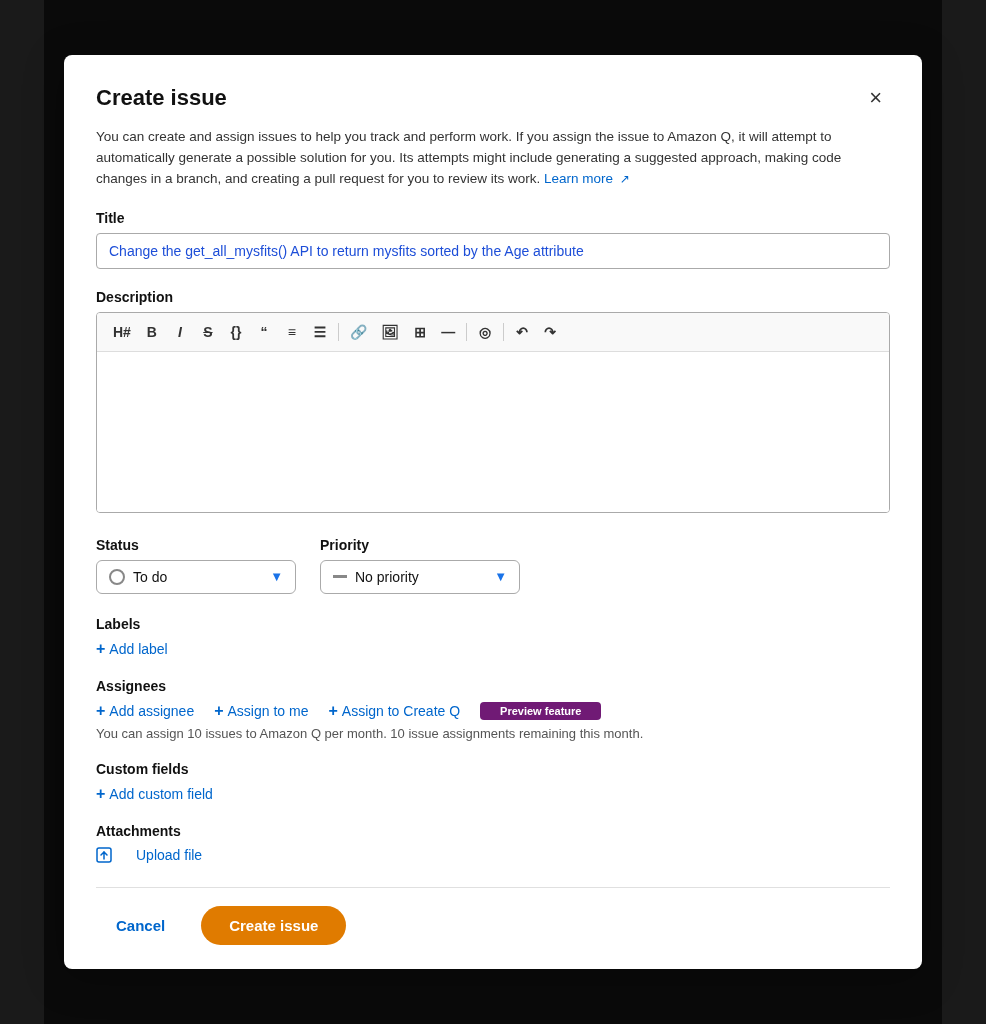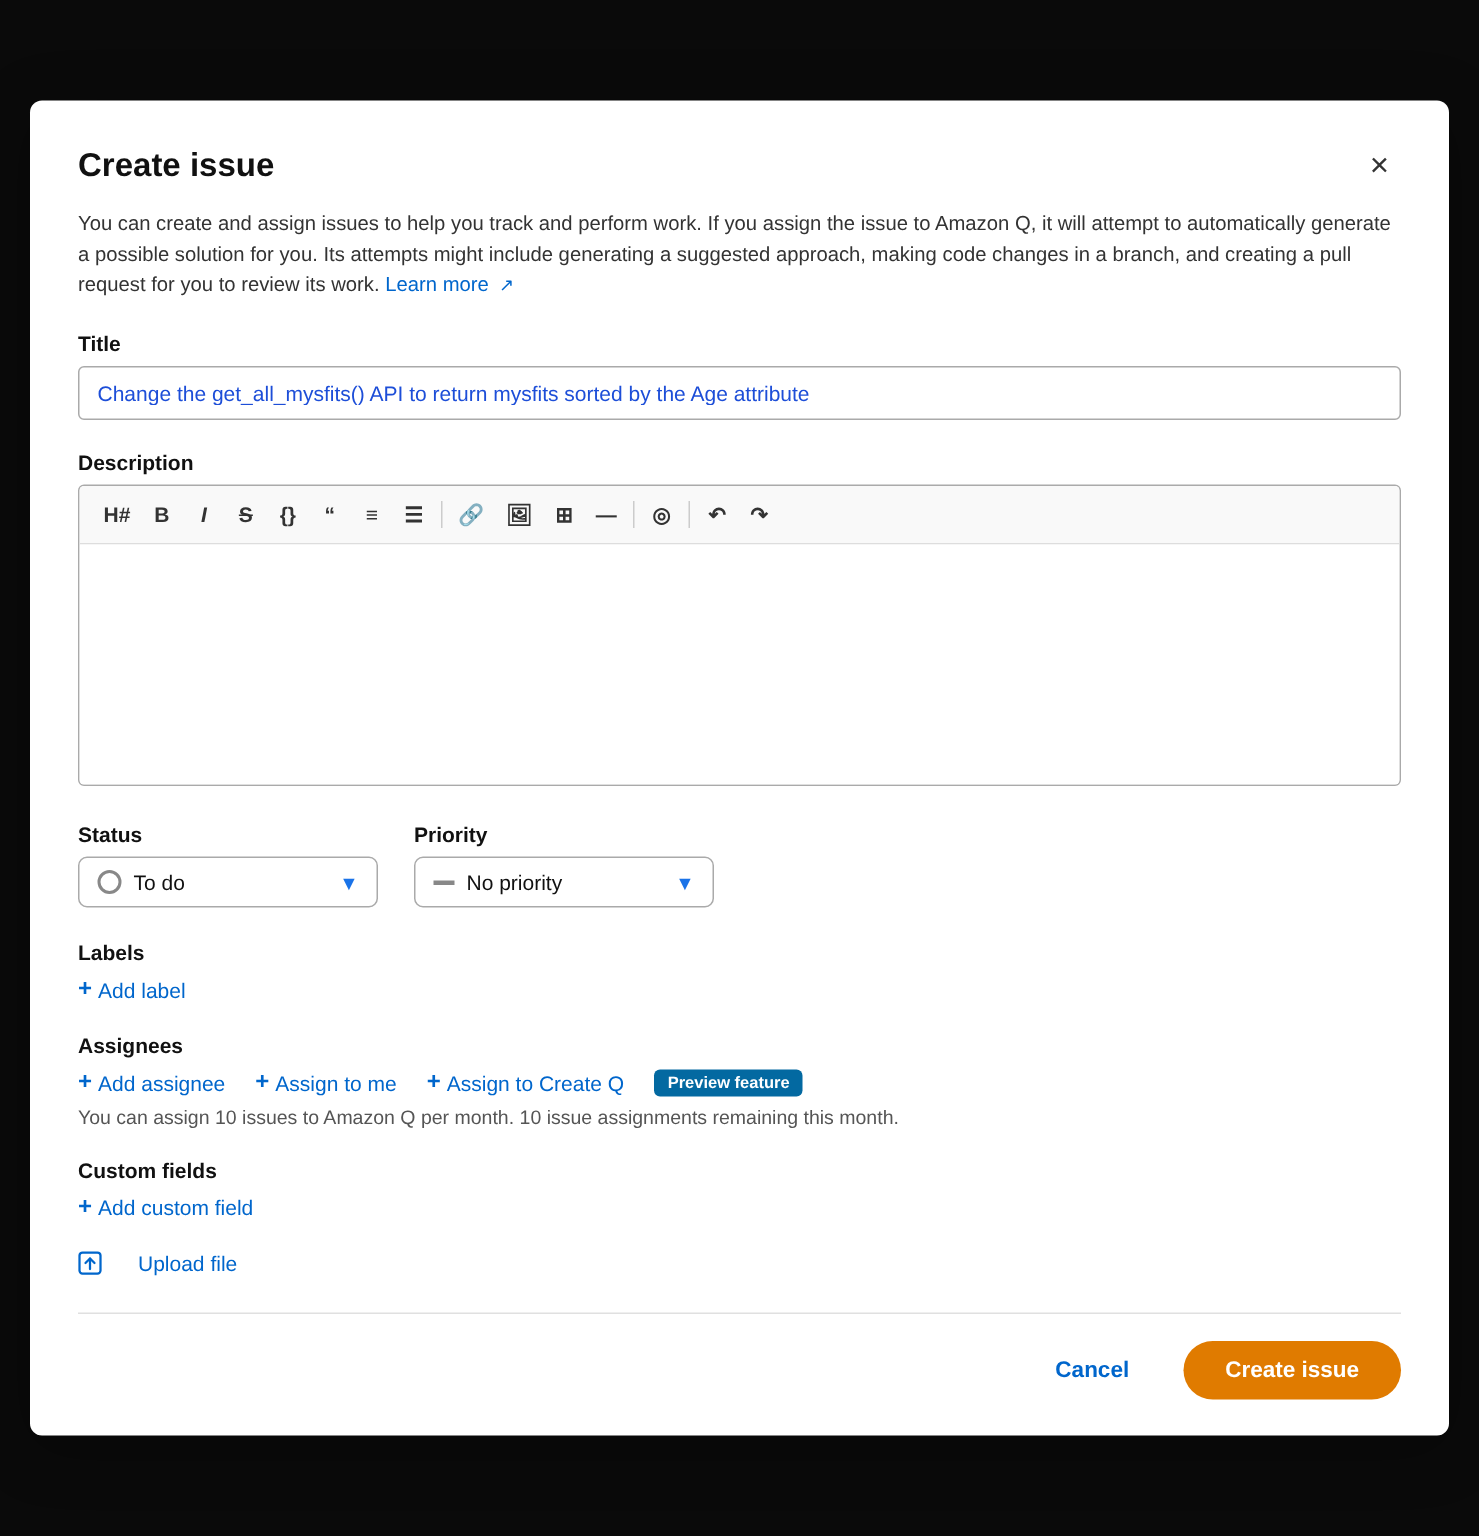--- a/index.html
+++ b/index.html
@@ -5,21 +5,21 @@
     * { box-sizing: border-box; margin: 0; padding: 0; }
     body {
       background: #1a1a1a;
       display: flex;
       align-items: center;
       justify-content: center;
       min-height: 100vh;
       font-family: -apple-system, BlinkMacSystemFont, "Segoe UI", Arial, sans-serif;
     }
     .modal-overlay {
-      width: 986px;
+      width: 898px;
       min-height: 1024px;
       display: flex;
       align-items: center;
       justify-content: center;
       background: rgba(0,0,0,0.6);
       padding: 20px;
     }
     .modal {
       background: #fff;
       border-radius: 8px;
@@ -196,25 +196,25 @@
     .labels-section { margin-bottom: 20px; }
     .assignees-section { margin-bottom: 20px; }
     .assignees-row {
       display: flex;
       align-items: center;
       gap: 20px;
       flex-wrap: wrap;
       margin-bottom: 6px;
     }
     .preview-badge {
-      background: #0369a1;
+      background: #701a75;
       color: #fff;
       font-size: 11px;
       font-weight: 600;
-      padding: 3px 9px;
+      padding: 3px 20px;
       border-radius: 4px;
       white-space: nowrap;
     }
     .assignee-note {
       font-size: 13px;
       color: #555;
       margin-top: 4px;
     }
     .custom-fields-section { margin-bottom: 20px; }
     .attachments-section { margin-bottom: 20px; }
@@ -231,21 +231,20 @@
       gap: 24px;
       justify-content: center;
     }
     .upload-icon-svg {
       width: 16px;
       height: 16px;
     }
     .modal-footer {
       display: flex;
       align-items: center;
-      justify-content: flex-end;
       gap: 16px;
       padding-top: 18px;
       border-top: 1px solid #e0e0e0;
       margin-top: 8px;
     }
     .cancel-btn {
       background: none;
       border: none;
       color: #0066cc;
       font-size: 15px;
@@ -375,20 +374,21 @@
     <div class="custom-fields-section">
       <div class="section-label">Custom fields</div>
       <button class="add-link">
         <span class="plus-icon">+</span>
         <span>Add custom field</span>
       </button>
     </div>
 
     
     <div class="attachments-section">
+      <div class="section-label">Attachments</div>
       <button class="upload-link">
         <svg class="upload-icon-svg" viewBox="0 0 16 16" fill="none" xmlns="http://www.w3.org/2000/svg">
           <rect x="1" y="1" width="14" height="14" rx="2" stroke="#0066cc" stroke-width="1.5" fill="none"></rect>
           <polyline points="5,8 8,5 11,8" stroke="#0066cc" stroke-width="1.5" fill="none" stroke-linecap="round" stroke-linejoin="round"></polyline>
           <line x1="8" y1="5" x2="8" y2="12" stroke="#0066cc" stroke-width="1.5" stroke-linecap="round"></line>
         </svg>
         <span>Upload file</span>
       </button>
     </div>
 

